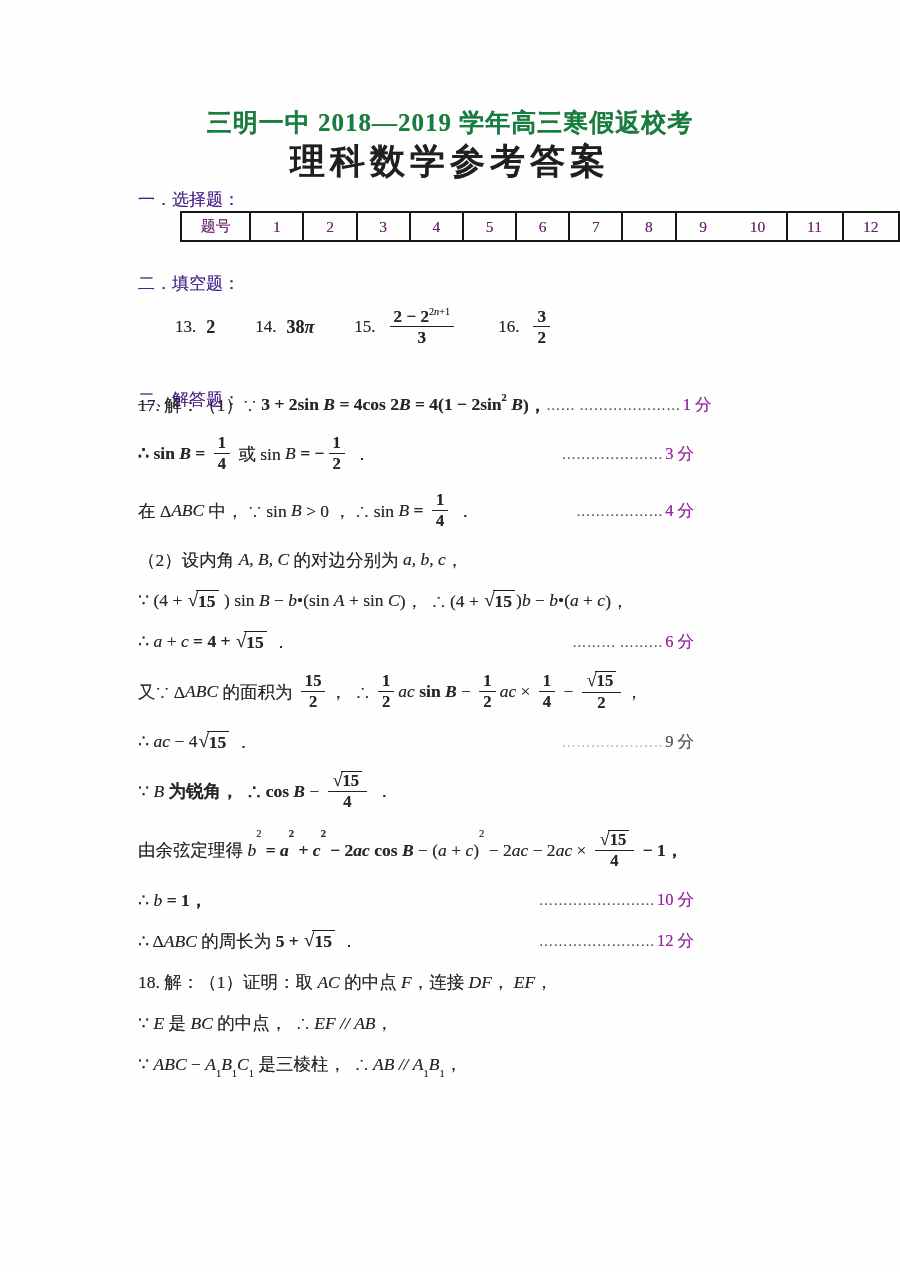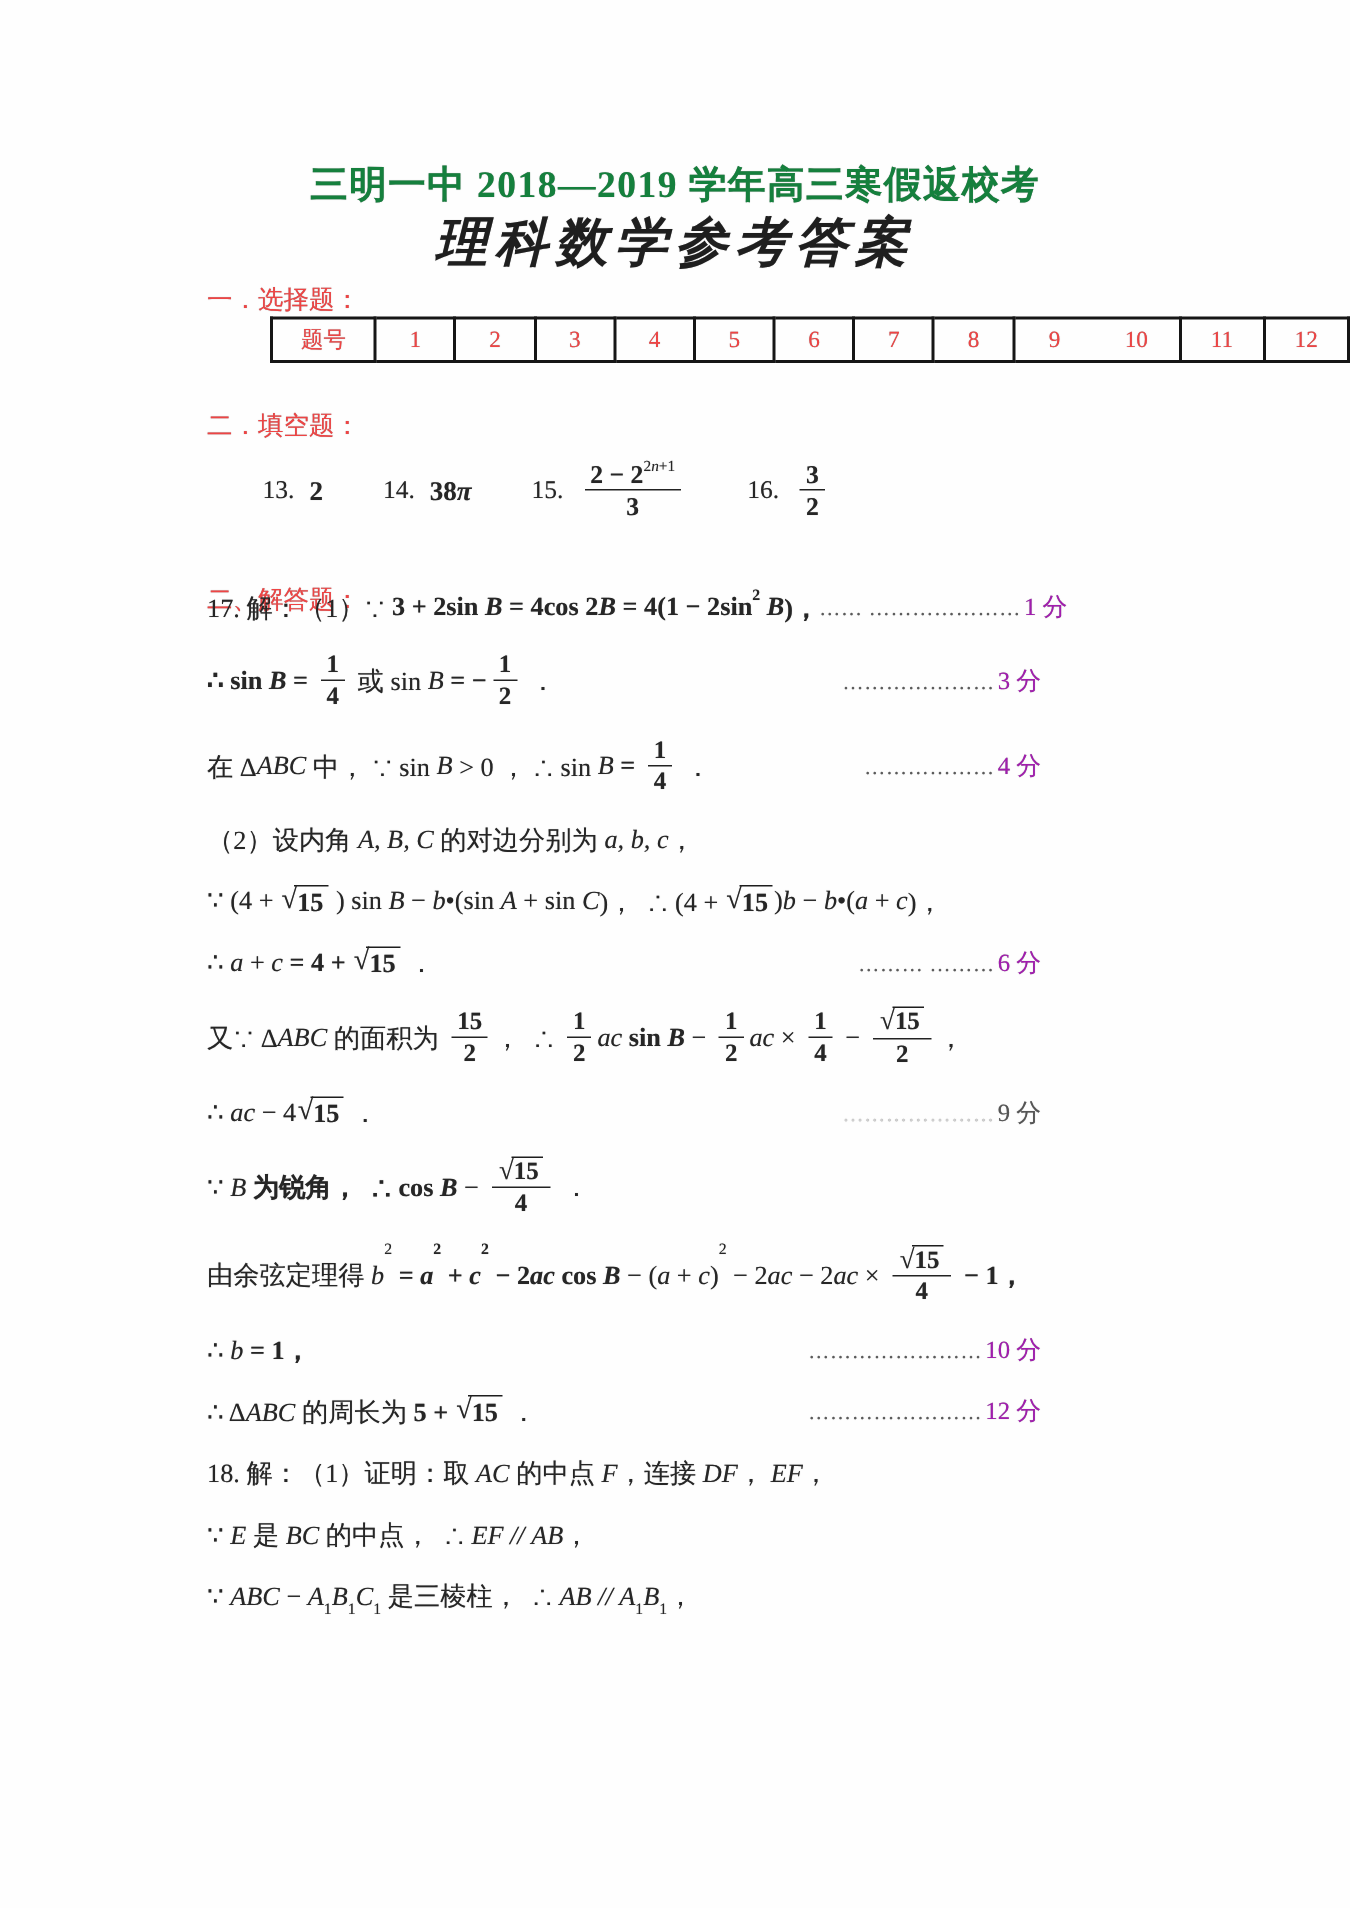--- a/index.html
+++ b/index.html
@@ -5,29 +5,29 @@
   html,body{margin:0;padding:0;background:#ffffff;}
   .page{
     position:relative;width:900px;height:1272px;background:#fefefe;
     font-family:"Liberation Serif","DejaVu Serif",serif;
     color:#262626;overflow:hidden;
     text-shadow:0 0 .5px rgba(50,50,50,.55);
   }
   .title1{position:absolute;top:106px;left:0;width:100%;text-align:center;
     font-size:25px;font-weight:600;letter-spacing:1px;color:#15803d;}
   .title2{position:absolute;top:138px;left:0;width:100%;text-align:center;
-    font-size:35px;font-weight:700;letter-spacing:5px;color:#1f1f1f;font-style:italic;}
-  .heading{position:absolute;left:138px;font-size:17px;color:#ef4444;}
+    font-size:35px;font-weight:700;letter-spacing:5px;color:#1f1f1f;}
+  .heading{position:absolute;left:138px;font-size:17px;color:#4c1d95;}
   .h-choice{top:188px;}
   .h-blank{top:272px;}
   .h-solution{top:388px;}
   .ans-table{position:absolute;left:180px;top:211px;border-collapse:collapse;
     font-family:"Liberation Serif","DejaVu Serif",serif;}
   .ans-table td{border:2px solid #161616;text-align:center;font-size:15.5px;
-    color:#ef4444;height:25px;padding:1px 12px;width:40px;}
+    color:#701a75;height:25px;padding:1px 12px;width:40px;}
   .ans-table td.lab{width:62px;font-size:15px;}
   .ans-table td.mr{border-right:none;width:43px;}
   .ans-table td.ml{border-left:none;width:43px;}
   .blank-row{position:absolute;left:175px;top:296px;display:flex;align-items:center;
     column-gap:40px;height:62px;font-size:18px;}
   .blank-item{display:flex;align-items:center;}
   .blab{margin-right:10px;font-size:17px;}
   .solution{position:absolute;left:138px;top:392px;width:556px;}
   .sol-line{display:flex;align-items:center;margin-bottom:16px;min-height:25px;
     font-size:17.5px;}

